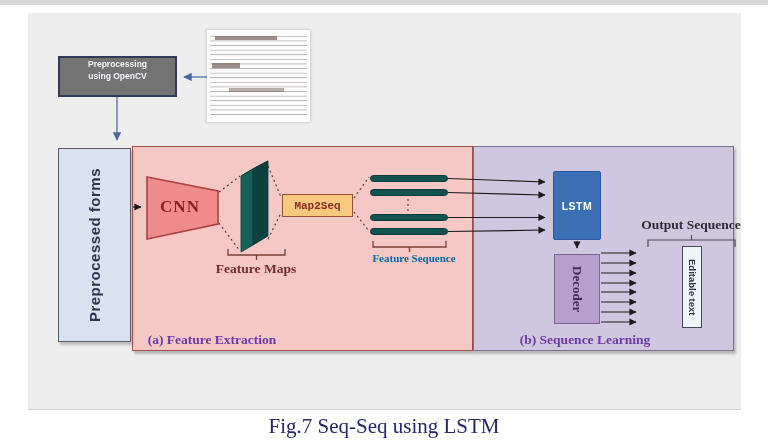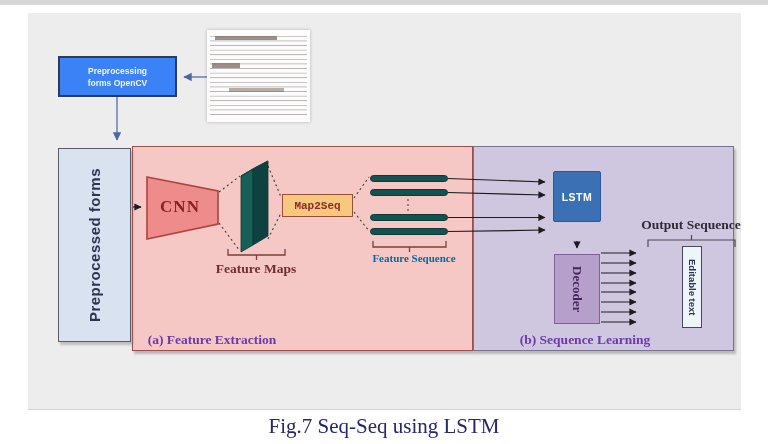--- a/index.html
+++ b/index.html
@@ -2,22 +2,22 @@
 <html><head>
 <meta charset="utf-8">
 <style>
   html,body{margin:0;padding:0;background:#fff;}
   #canvas{position:relative;width:768px;height:444px;background:#ffffff;overflow:hidden;
           font-family:"Liberation Sans",sans-serif;}
   .abs{position:absolute;}
   #top-strip{left:0;top:0;width:768px;height:5px;background:#d8d8d8;}
   #panel{left:28px;top:13px;width:713px;height:396px;background:#ededed;border-bottom:1px solid #d2d2d2;}
   
-  #preproc{left:58px;top:56px;width:119px;height:41px;background:#3b82f6;border:2px solid #2e3a58;
-           box-sizing:border-box;display:flex;flex-direction:column;align-items:center;justify-content:center;
+  #preproc{left:58px;top:56px;width:119px;height:41px;background:#737373;border:2px solid #2e3a58;
+           box-sizing:border-box;display:flex;flex-direction:column;align-items:center;justify-content:flex-start;
            color:#f2f4f8;font-size:8.5px;font-weight:bold;line-height:12px;z-index:3;}
   
   #doc{left:207px;top:30px;width:103px;height:92px;background:#fcfcfc;box-shadow:0 0 3px rgba(0,0,0,.25);z-index:3;}
   #doc .lines{position:absolute;left:3px;top:4px;right:3px;bottom:4px;
       background:repeating-linear-gradient(#fcfcfc 0px,#fcfcfc 1.6px,#b3aeac 2.2px,#fcfcfc 3.2px,#fcfcfc 4.6px);}
   .doc-blk{position:absolute;background:#7e6a63;opacity:.75;}
   
   .region{box-sizing:border-box;z-index:1;box-shadow:2px 3px 2px rgba(110,104,104,.4);}
   #region-a{left:132px;top:146px;width:341px;height:205px;background:#f5c7c5;border:1.5px solid #9c4f4a;}
   #region-b{left:473px;top:146px;width:261px;height:205px;background:#cfc7df;border:1.5px solid #7a7390;}
@@ -28,21 +28,21 @@
   .vtext-down{writing-mode:vertical-rl;font-weight:bold;}
   svg#net{position:absolute;left:0;top:0;z-index:2;pointer-events:none;}
   
   #cnn-label{left:150px;top:197px;width:60px;text-align:center;font-family:"Liberation Serif",serif;
              font-weight:bold;font-size:17px;color:#8c2020;letter-spacing:1px;z-index:3;}
   #map2seq{left:282px;top:194px;width:71px;height:23px;background:#f7c87e;border:1.5px solid #96503a;
            box-sizing:border-box;display:flex;align-items:center;justify-content:center;z-index:3;
            font-family:Liberation Mono, monospace;font-weight:bold;font-size:11px;color:#8c2a2a;}
   .bar{left:370px;width:78px;height:7px;background:#145250;border:1px solid #0c3a38;border-radius:4px;
        box-sizing:border-box;z-index:3;}
-  #lstm{left:553px;top:171px;width:48px;height:51px;background:#3c70b4;border:1px solid #2c56a0;border-radius:2px;
+  #lstm{left:553px;top:171px;width:48px;height:69px;background:#3c70b4;border:1px solid #2c56a0;border-radius:2px;
         box-sizing:border-box;display:flex;align-items:center;justify-content:center;z-index:3;
         color:#ffffff;font-weight:bold;font-size:10.5px;letter-spacing:.5px;}
   #decoder{left:554px;top:254px;width:46px;height:70px;background:#b79fcb;border:1px solid #7d6394;
         box-sizing:border-box;display:flex;align-items:center;justify-content:center;z-index:3;}
   #decoder span{font-family:"Liberation Serif",serif;font-size:13px;color:#45265c;}
   #editable{left:682px;top:246px;width:20px;height:82px;background:#eef5f8;border:1px solid #47475a;
         box-sizing:border-box;display:flex;align-items:center;justify-content:center;z-index:3;}
   #editable span{font-size:9.5px;color:#2c3350;}
   .serif-lbl{font-family:"Liberation Serif",serif;font-weight:bold;z-index:3;white-space:nowrap;
              transform:translateX(-50%);}
@@ -57,21 +57,21 @@
 </style>
 </head>
 <body>
 
 <div id="canvas">
   <div id="top-strip" class="abs"></div>
   <div id="panel" class="abs"></div>
 
   <div id="preproc" class="abs">
     <span>Preprocessing</span>
-    <span>forms OpenCV</span>
+    <span>using OpenCV</span>
   </div>
 
   <div id="doc" class="abs">
     <div class="lines"></div>
     <div class="doc-blk" style="left:8px;top:6px;width:62px;height:4px"></div>
     <div class="doc-blk" style="left:5px;top:33px;width:28px;height:5px"></div>
     <div class="doc-blk" style="left:22px;top:58px;width:55px;height:4px;opacity:.55"></div>
   </div>
 
   <div id="region-a" class="abs region"></div>

